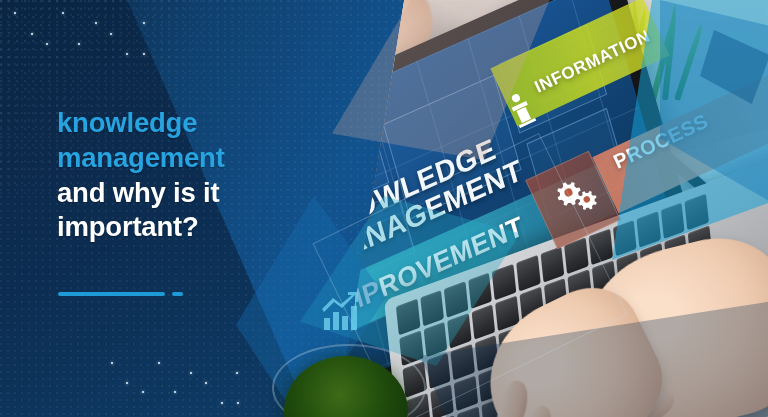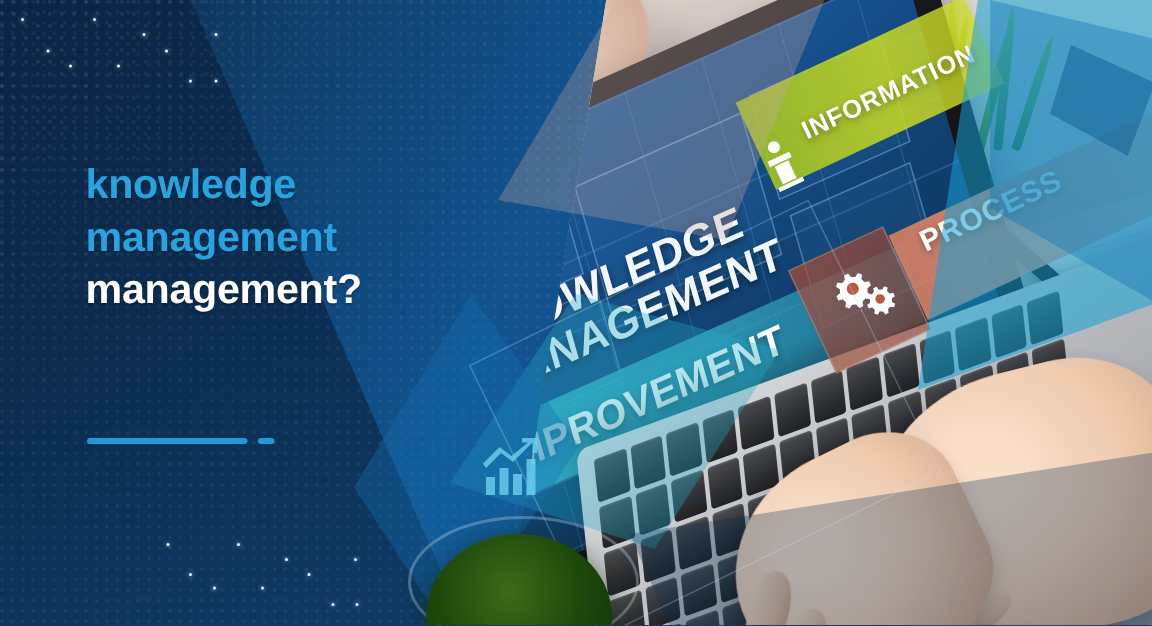--- a/index.html
+++ b/index.html
@@ -648,21 +648,22 @@
       <path d="M2 20 L12 10 L20 16 L33 3 L33 10 L36 10 L36 0 L26 0 L26 3 L30 3 L19 12 L11 6 L0 17 z"></path>
     </g>
   </svg>
 
   <div class="green-rim"></div>
   <div class="green-glass"></div>
 
   <div class="headline">
     <span class="accent">knowledge</span>
     <span class="accent">management</span>
-    <span class="plain">management?</span>
+    <span class="plain">and why is it</span>
+    <span class="plain">important?</span>
   </div>
 
   <div class="rule-wrap">
     <div class="rule-long"></div>
     <div class="rule-short"></div>
   </div>
 
 </div>
 
 </body></html>

